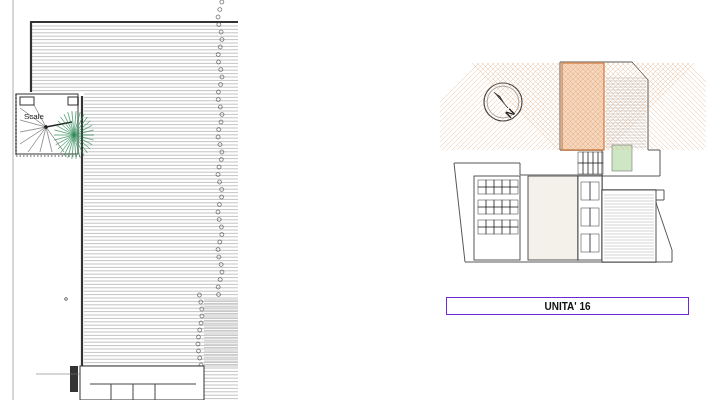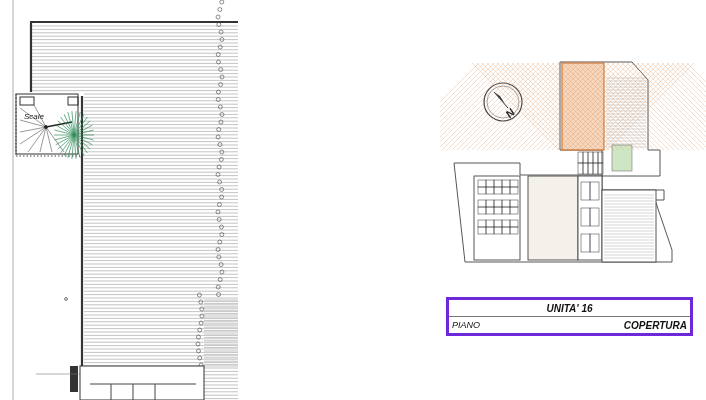--- a/index.html
+++ b/index.html
@@ -1,20 +1,20 @@
 <!DOCTYPE html>
 <html><head>
 <meta charset="utf-8">
 <style>
   html,body{margin:0;padding:0;background:#fff;}
   body{width:706px;height:400px;position:relative;overflow:hidden;font-family:"Liberation Sans",sans-serif;}
-  .abs{position:absolute;font-style:italic;}
+  .abs{position:absolute;}
   #plan-left{left:0;top:0;width:260px;height:400px;}
   #keyplan{left:440px;top:55px;width:266px;height:225px;}
-  #info-table{left:446px;top:297px;width:241px;border:3px solid #6d28d9;font-size:9px;color:#111;}
+  #info-table{left:446px;top:297px;width:241px;border:1px solid #6d28d9;font-size:9px;color:#111;}
   #info-table .row{display:flex;justify-content:space-between;align-items:center;border-top:1px solid #777;height:16px;padding:0 3px;}
   #info-table .row:first-child{border-top:none;justify-content:center;font-weight:bold;font-size:10px;}
   #info-table .val{font-weight:bold;font-size:10px;}
 </style>
 </head>
 <body>
 
 <div id="plan-left" class="abs">
   <svg width="260" height="400" viewBox="0 0 260 400">
 
@@ -497,17 +497,13 @@
         <line x1="604" y1="255" x2="654" y2="255"></line>
         <line x1="604" y1="258" x2="654" y2="258"></line>
       </g>
   </svg>
 </div>
 
 <div id="info-table" class="abs">
   <div class="row">
     <span>UNITA' 16</span>
   </div>
-  <div class="row">
-    <span>PIANO</span>
-    <span class="val">COPERTURA</span>
-  </div>
 </div>
 
 </body></html>

